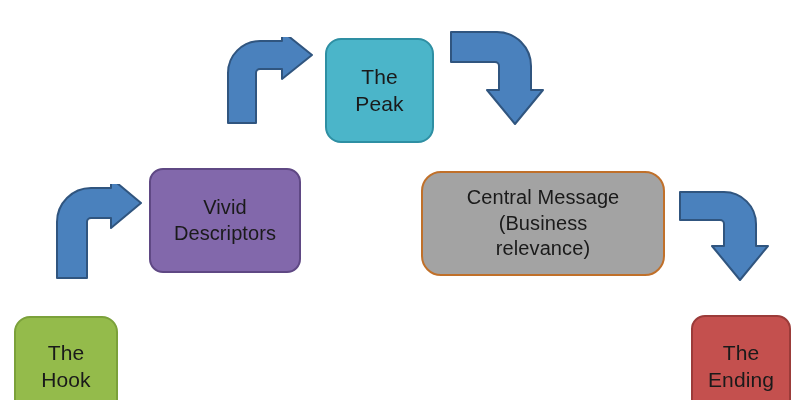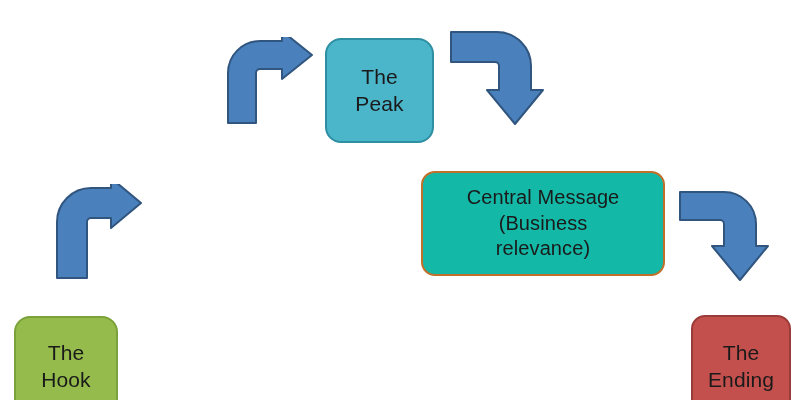--- a/index.html
+++ b/index.html
@@ -50,23 +50,23 @@
   }
   .node-peak {
     left: 325px; top: 6px;   width: 109px; height: 105px;
     background: #4bb5c9;
     border-color: #2e8fa3;
     border-radius: 16px;
     font-size: 21px;
   }
   .node-central {
     left: 421px; top: 139px; width: 244px; height: 105px;
-    background: #14b8a6;
+    background: #a3a3a3;
     border-color: #c0702a;
-    border-radius: 14px;
+    border-radius: 20px;
     font-size: 20px;
   }
   .node-ending {
     left: 691px; top: 283px; width: 100px; height: 103px;
     background: #c4504e;
     border-color: #9b3b39;
     border-radius: 14px;
     font-size: 21px;
   }
   .arrow {
@@ -99,20 +99,24 @@
                L86,19
                L56,44
                L56,34
                L36,34
                A4,4 0 0 0 32,38
                L32,94
                Z" fill="#4a81bd" stroke="#30557f" stroke-width="2" stroke-linejoin="round"></path>
     </svg>
   </div>
 
+  <div class="node node-vivid">
+    <span>Vivid
+Descriptors</span>
+  </div>
 
   <div class="arrow arrow-2">
     <svg viewBox="0 0 88 88" preserveAspectRatio="none" aria-hidden="true">
       <path d="M2,86
                L2,36
                A32,32 0 0 1 34,4
                L56,4
                L56,-6
                L86,18
                L56,42

